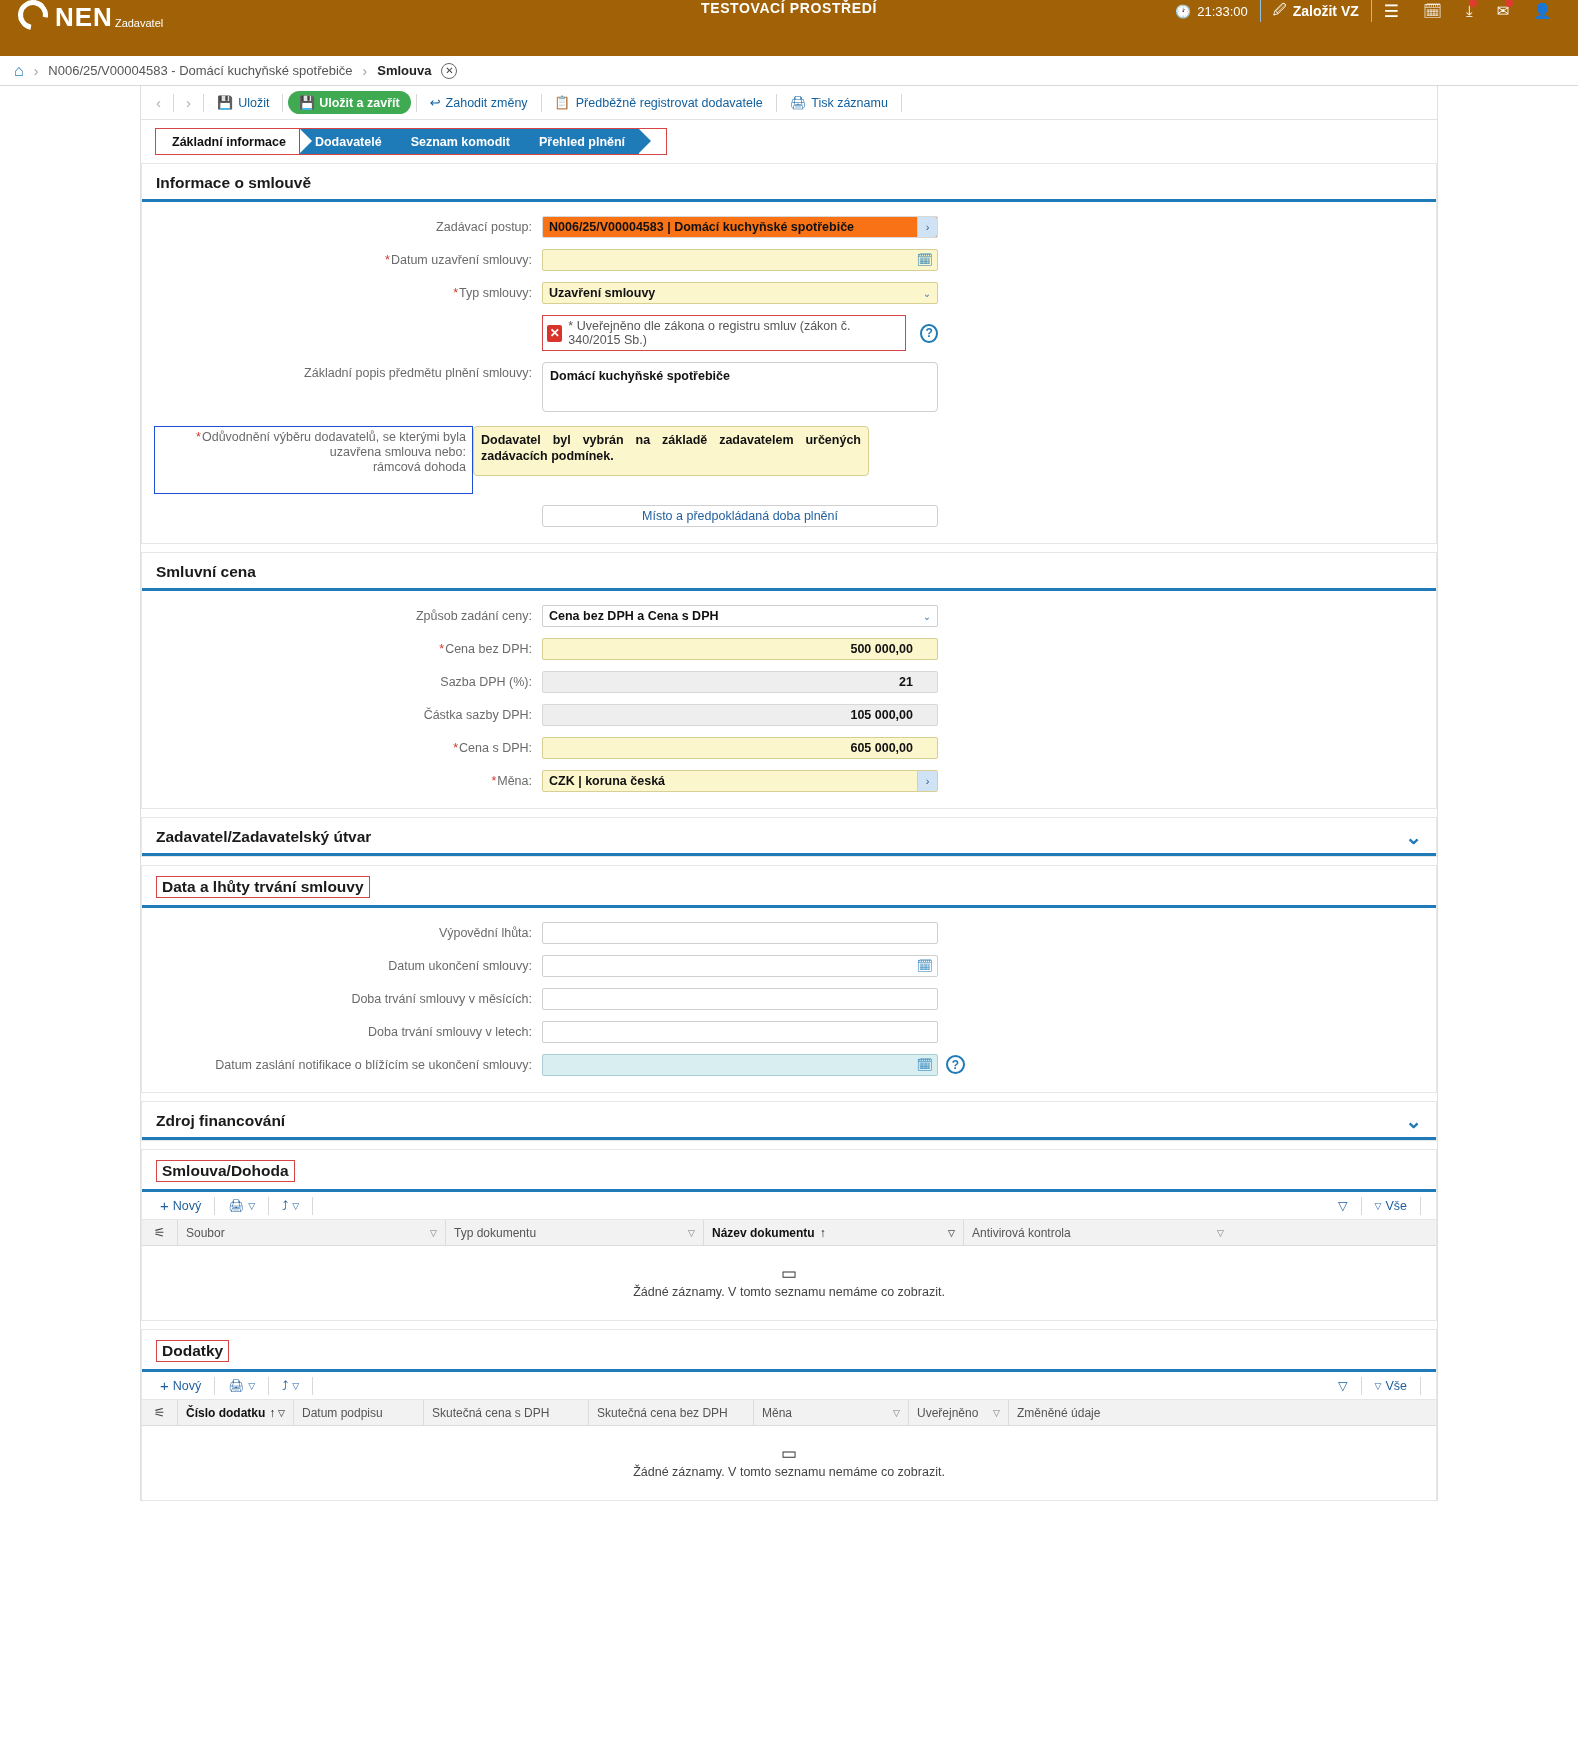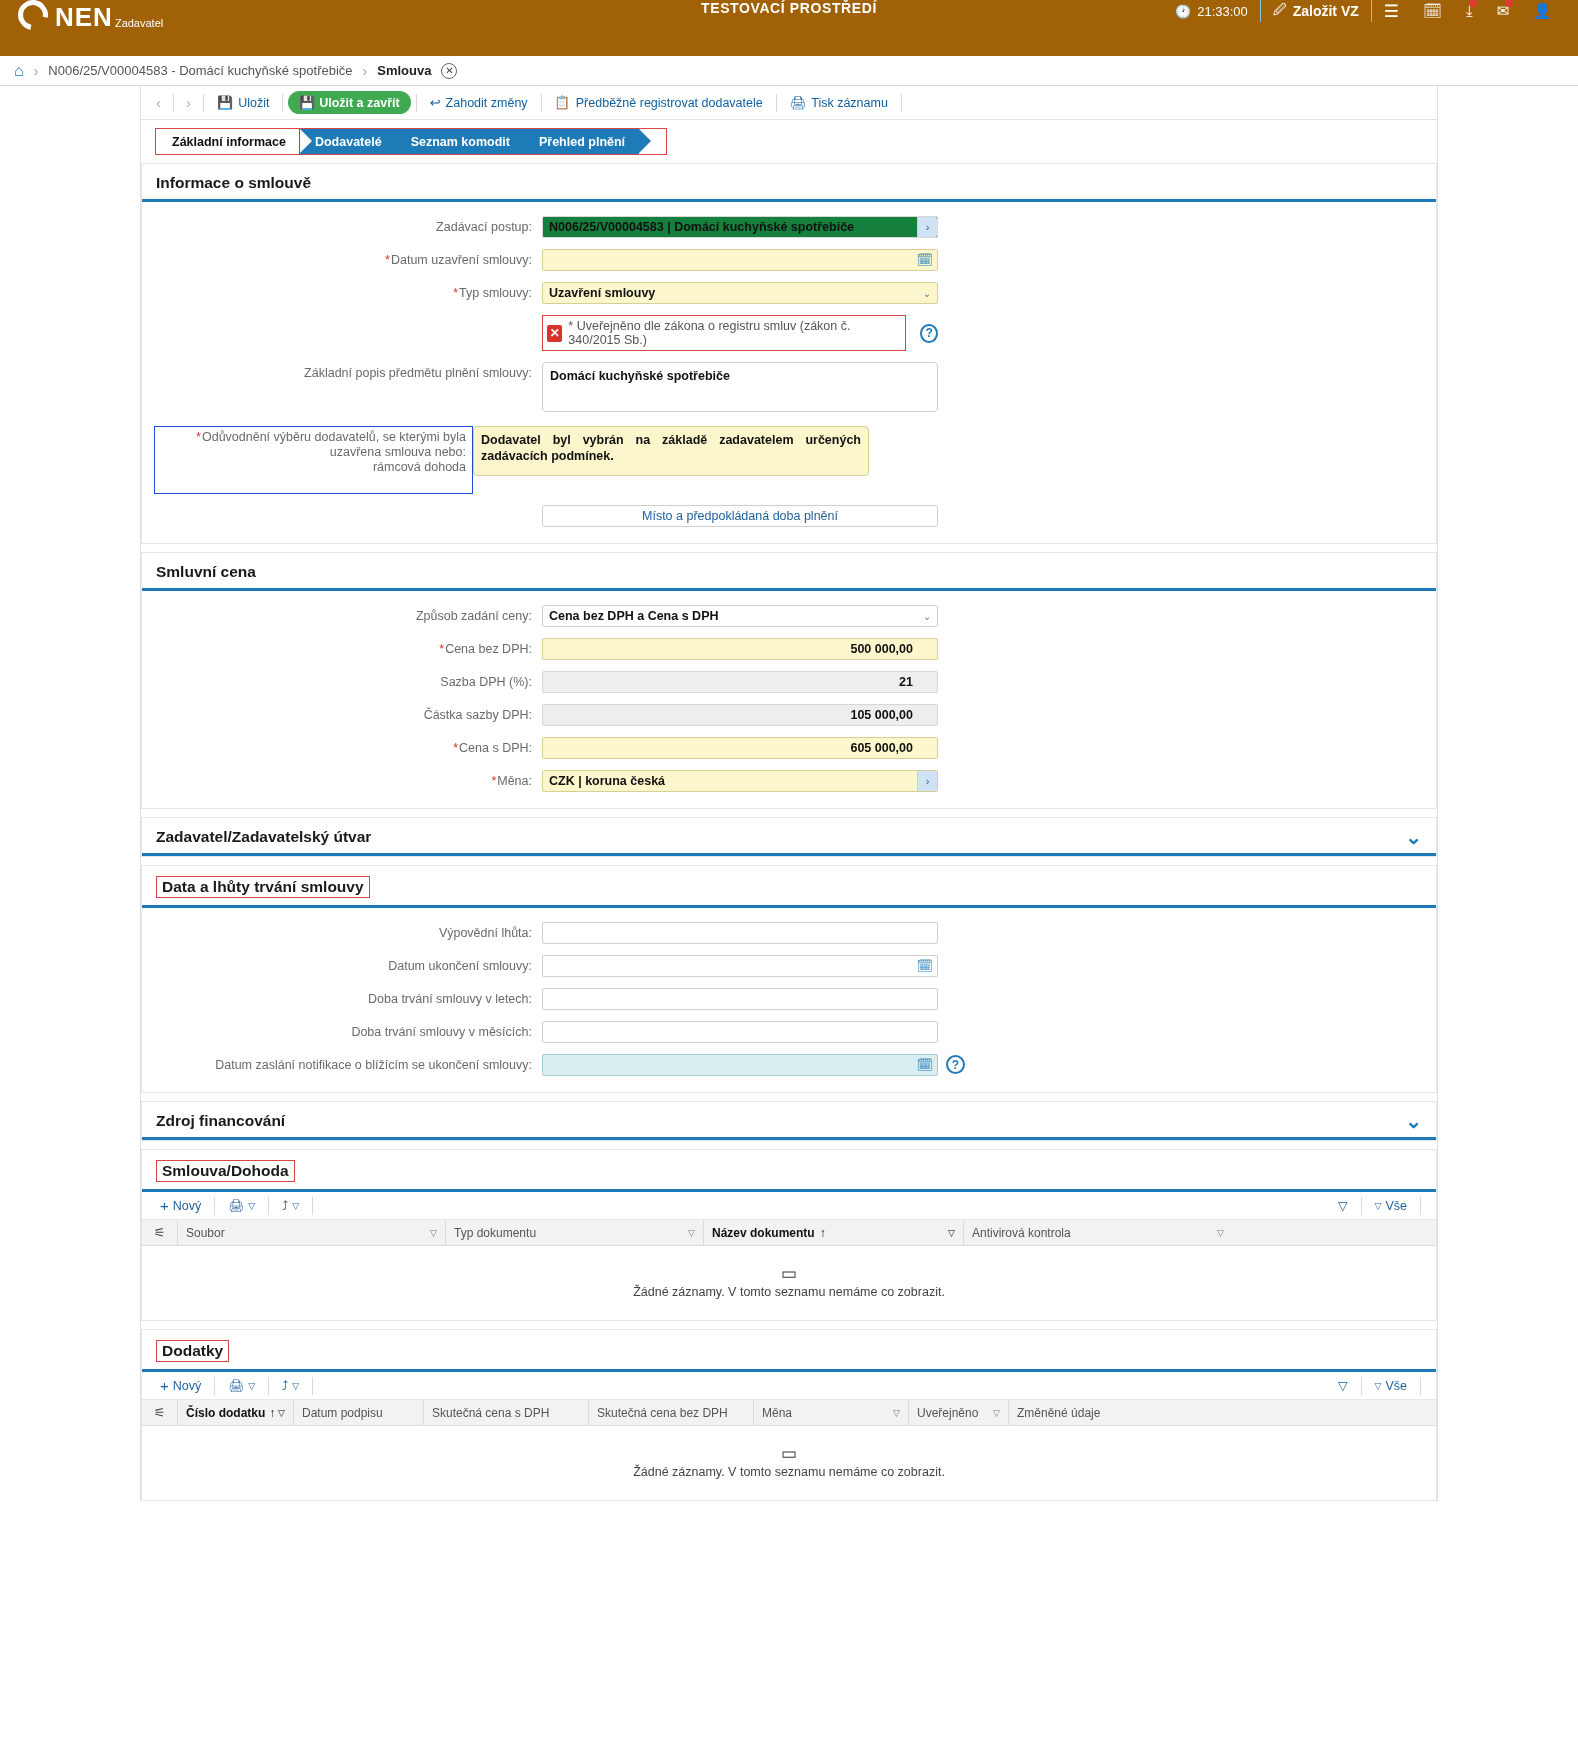--- a/index.html
+++ b/index.html
@@ -118,21 +118,21 @@
   .req{ color:#d0342c; margin-right:1px; }
   .fctrl{ width:396px; position:relative; }
 
   .inp{
     width:100%; height:22px; border:1px solid #cfcfcf; border-radius:2px;
     background:#fff; font-size:12.5px; padding:0 6px; line-height:20px;
     font-family:"Liberation Sans", sans-serif; color:#111;
   }
   .inp.yellow{ background:#fcf6cd; border-color:#d7cf94; font-weight:bold; }
   .inp.grey{ background:#eeeeee; border-color:#d8d8d8; font-weight:bold; }
-  .inp.readonly{ background:#15803d; border-color:#d8d8d8; font-weight:bold; }
+  .inp.readonly{ background:#f97316; border-color:#d8d8d8; font-weight:bold; }
   .inp.cyan{ background:#d9eef1; border-color:#a9cfd6; }
   .inp.num{ text-align:right; padding-right:24px; }
   .inp.bold{ font-weight:bold; }
 
   .picker-btn{
     position:absolute; right:1px; top:1px; width:20px; height:20px;
     background:#cfe3f5; border-left:1px solid #b9d3ea; color:#1f5f95;
     display:flex; align-items:center; justify-content:center; font-size:11px;
     border-radius:0 2px 2px 0;
   }
@@ -444,28 +444,28 @@
 
       <div class="frow">
         <div class="flabel">Datum ukončení smlouvy:</div>
         <div class="fctrl">
           <input class="inp" style="">
           <span class="cal-ic">🗓</span>
         </div>
       </div>
 
       <div class="frow">
+        <div class="flabel">Doba trvání smlouvy v měsících:</div>
+        <div class="fctrl">
+          <input class="inp" style="">
+        </div>
+      </div>
+
+      <div class="frow">
         <div class="flabel">Doba trvání smlouvy v letech:</div>
-        <div class="fctrl">
-          <input class="inp" style="">
-        </div>
-      </div>
-
-      <div class="frow">
-        <div class="flabel">Doba trvání smlouvy v měsících:</div>
         <div class="fctrl">
           <input class="inp" style="">
         </div>
       </div>
 
       <div class="frow" style="margin-bottom:0">
         <div class="flabel">Datum zaslání notifikace o blížícím se ukončení smlouvy:</div>
         <div class="fctrl">
           <input class="inp cyan" style="">
           <span class="cal-ic">🗓</span>

